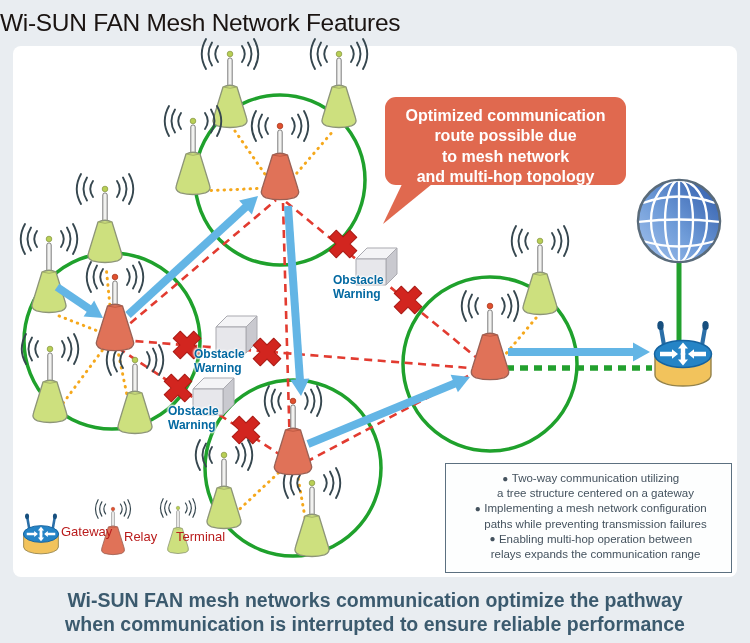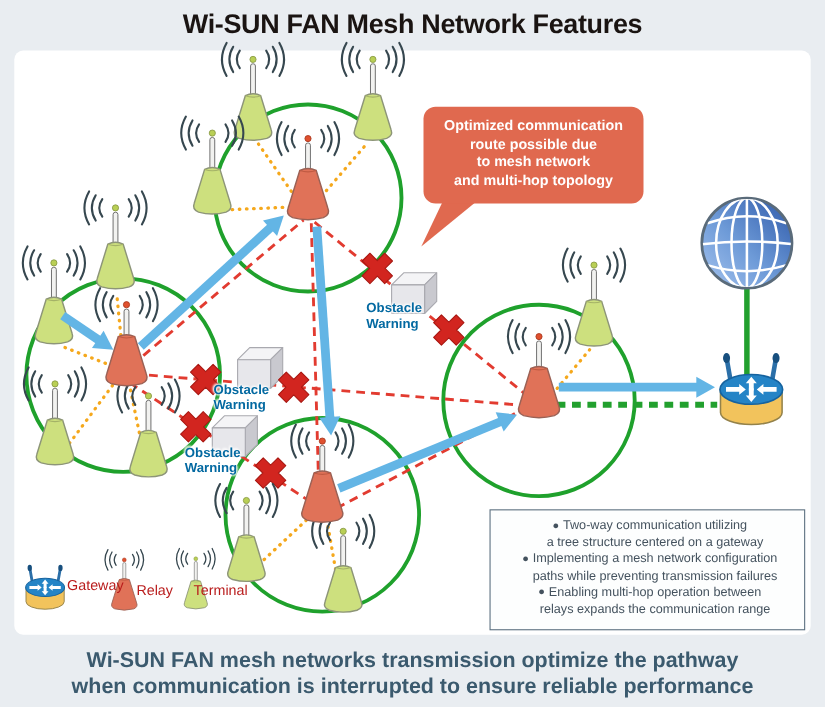--- a/index.html
+++ b/index.html
@@ -4,33 +4,33 @@
 <style>
   html,body{margin:0;padding:0;}
   body{
     width:750px;height:643px;position:relative;overflow:hidden;
     background:#E9EDF1;
     font-family:"Liberation Sans","DejaVu Sans",sans-serif;
     -webkit-font-smoothing:antialiased;
   }
   .abs{position:absolute;}
   #title{
-    left:0;top:9px;width:750px;text-align:center;
-    font-size:24.5px;font-weight:700;color:#1A1412;letter-spacing:-0.3px;
+    left:0;top:9px;width:750px;
+    font-size:24.5px;font-weight:400;color:#1A1412;letter-spacing:-0.3px;
   }
   #panel{
     left:13px;top:46px;width:724px;height:531px;
     background:#FFFFFF;border-radius:8px;
   }
   #diagram-svg{left:0;top:0;width:750px;height:643px;}
   
   #callout{
-    left:385px;top:97px;width:200px;height:88px;
+    left:385px;top:97px;width:241px;height:88px;
     background:#E0694F;border-radius:11px;
-    color:#FFFFFF;font-weight:700;font-size:13px;line-height:1.27;
+    color:#FFFFFF;font-weight:700;font-size:16px;line-height:1.27;
     text-align:center;padding-top:9px;box-sizing:border-box;
   }
   
   .obstacle-label{
     width:80px;text-align:left;font-size:12px;font-weight:700;color:#0369a1;line-height:1.18;
     text-shadow:0 0 2px #fff,0 0 3px #fff,1px 1px 2px #fff,-1px -1px 2px #fff;
   }
   #obstacle-label-1{left:194px;top:347px;}
   #obstacle-label-2{left:168px;top:404px;}
   #obstacle-label-3{left:333px;top:273px;}
@@ -268,15 +268,15 @@
     <span class="info-line first"><span class="bullet">●</span><span>Implementing a mesh network configuration</span></span>
     <span class="info-line">paths while preventing transmission failures</span>
   </div>
   <div class="info-item">
     <span class="info-line first"><span class="bullet">●</span><span>Enabling multi-hop operation between</span></span>
     <span class="info-line">relays expands the communication range</span>
   </div>
 </div>
 
 <div id="caption" class="abs">
-  <div>Wi-SUN FAN mesh networks transmission optimize the pathway</div>
+  <div>Wi-SUN FAN mesh networks communication optimize the pathway</div>
   <div>when communication is interrupted to ensure reliable performance</div>
 </div>
 
 </body></html>

